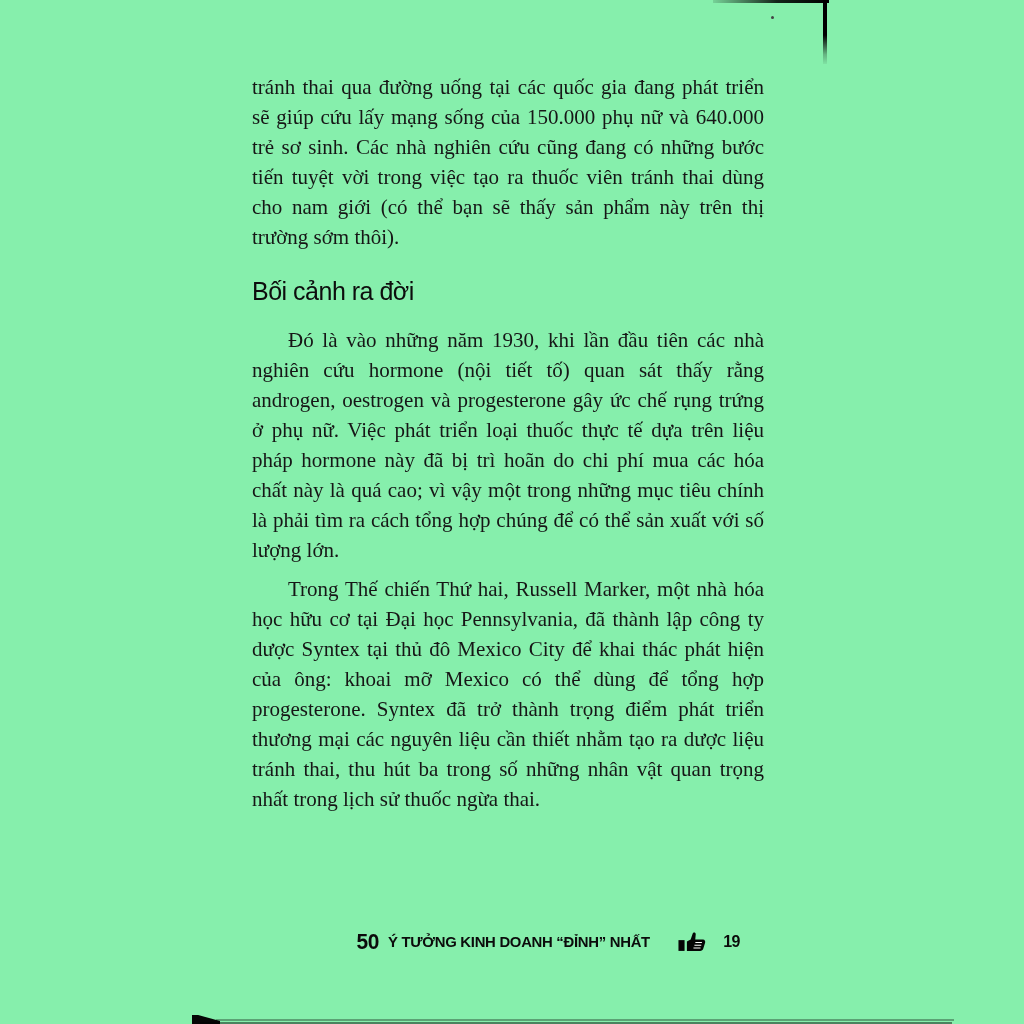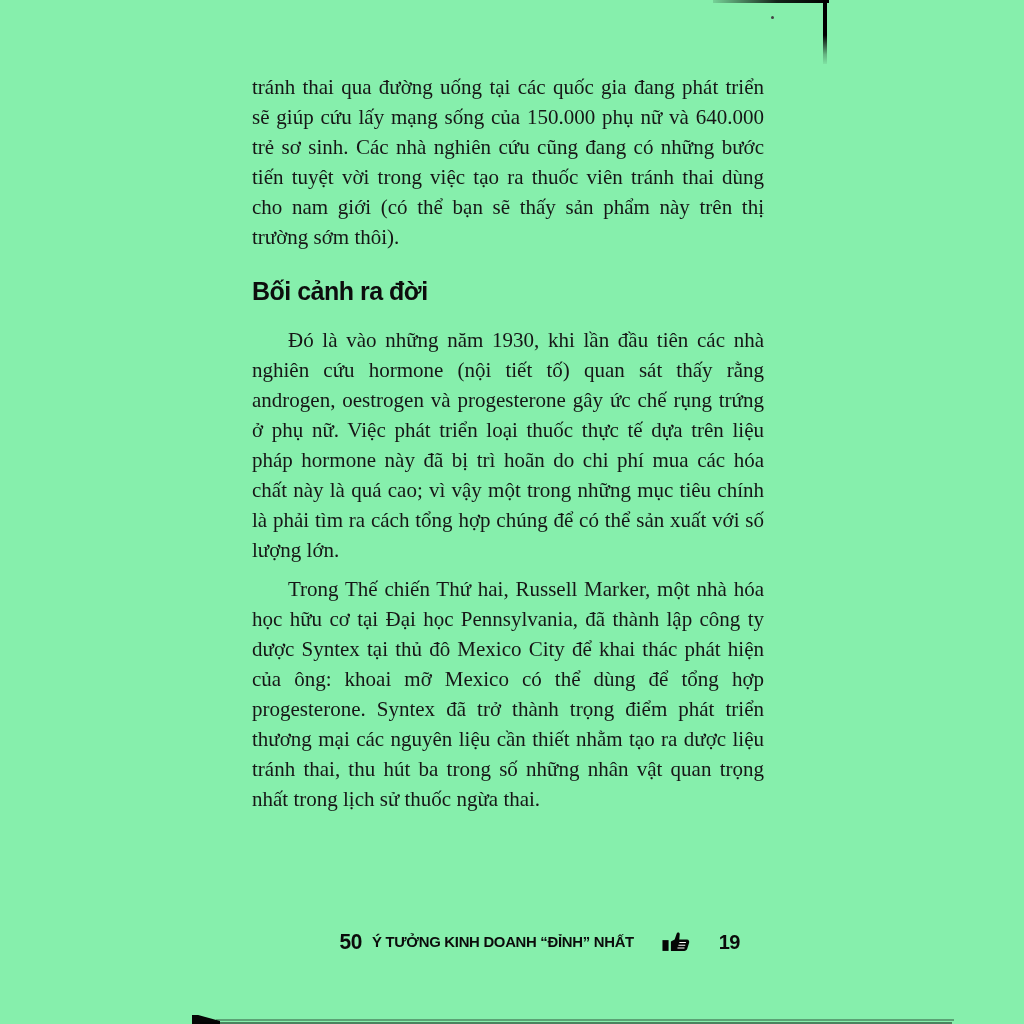--- a/index.html
+++ b/index.html
@@ -22,35 +22,35 @@
     position:absolute;left:252px;top:72px;width:512px;
     color:#161616;font-size:21px;line-height:30px;
     text-align:justify;
   }
   .text-col p{margin:0 0 9px 0;}
   p.indent{text-indent:36px;margin-top:8px;}
 
   .section-heading{
     margin:25px 0 20px 0;
     font-family:"Liberation Sans","DejaVu Sans",sans-serif;
-    font-weight:bold;font-size:25px;line-height:28px;color:#0d0d0d;
+    font-weight:normal;font-size:25px;line-height:28px;color:#0d0d0d;
     letter-spacing:-0.5px;text-align:left;
   }
 
   
   .footer{
     position:absolute;top:929px;left:0;width:740px;height:26px;
     display:flex;justify-content:flex-end;align-items:center;gap:9px;
     font-family:"Liberation Sans","DejaVu Sans",sans-serif;
     font-weight:bold;color:#0b0b0b;white-space:nowrap;
   }
   .footer .num50{font-size:22px;letter-spacing:-0.5px;transform:scaleX(.95);text-align:right;}
   .footer .book-title{font-size:15.5px;letter-spacing:-0.3px;transform:scaleX(.96);transform-origin:left center;}
   .footer .thumb{width:30px;height:22px;margin-left:8px;}
-  .footer .pageno{font-size:20px;margin-left:18px;letter-spacing:-0.5px;}
+  .footer .pageno{font-size:16px;margin-left:6px;letter-spacing:-0.5px;}
 
   
   .nib{
     position:absolute;left:192px;top:1015px;width:28px;height:9px;background:#050505;
     clip-path:polygon(0 0, 22% 0, 100% 68%, 100% 100%, 0 100%);
   }
   .bottom-line{
     position:absolute;left:216px;top:1019px;width:738px;height:2px;
     background:rgba(0,0,0,.32);
   }

